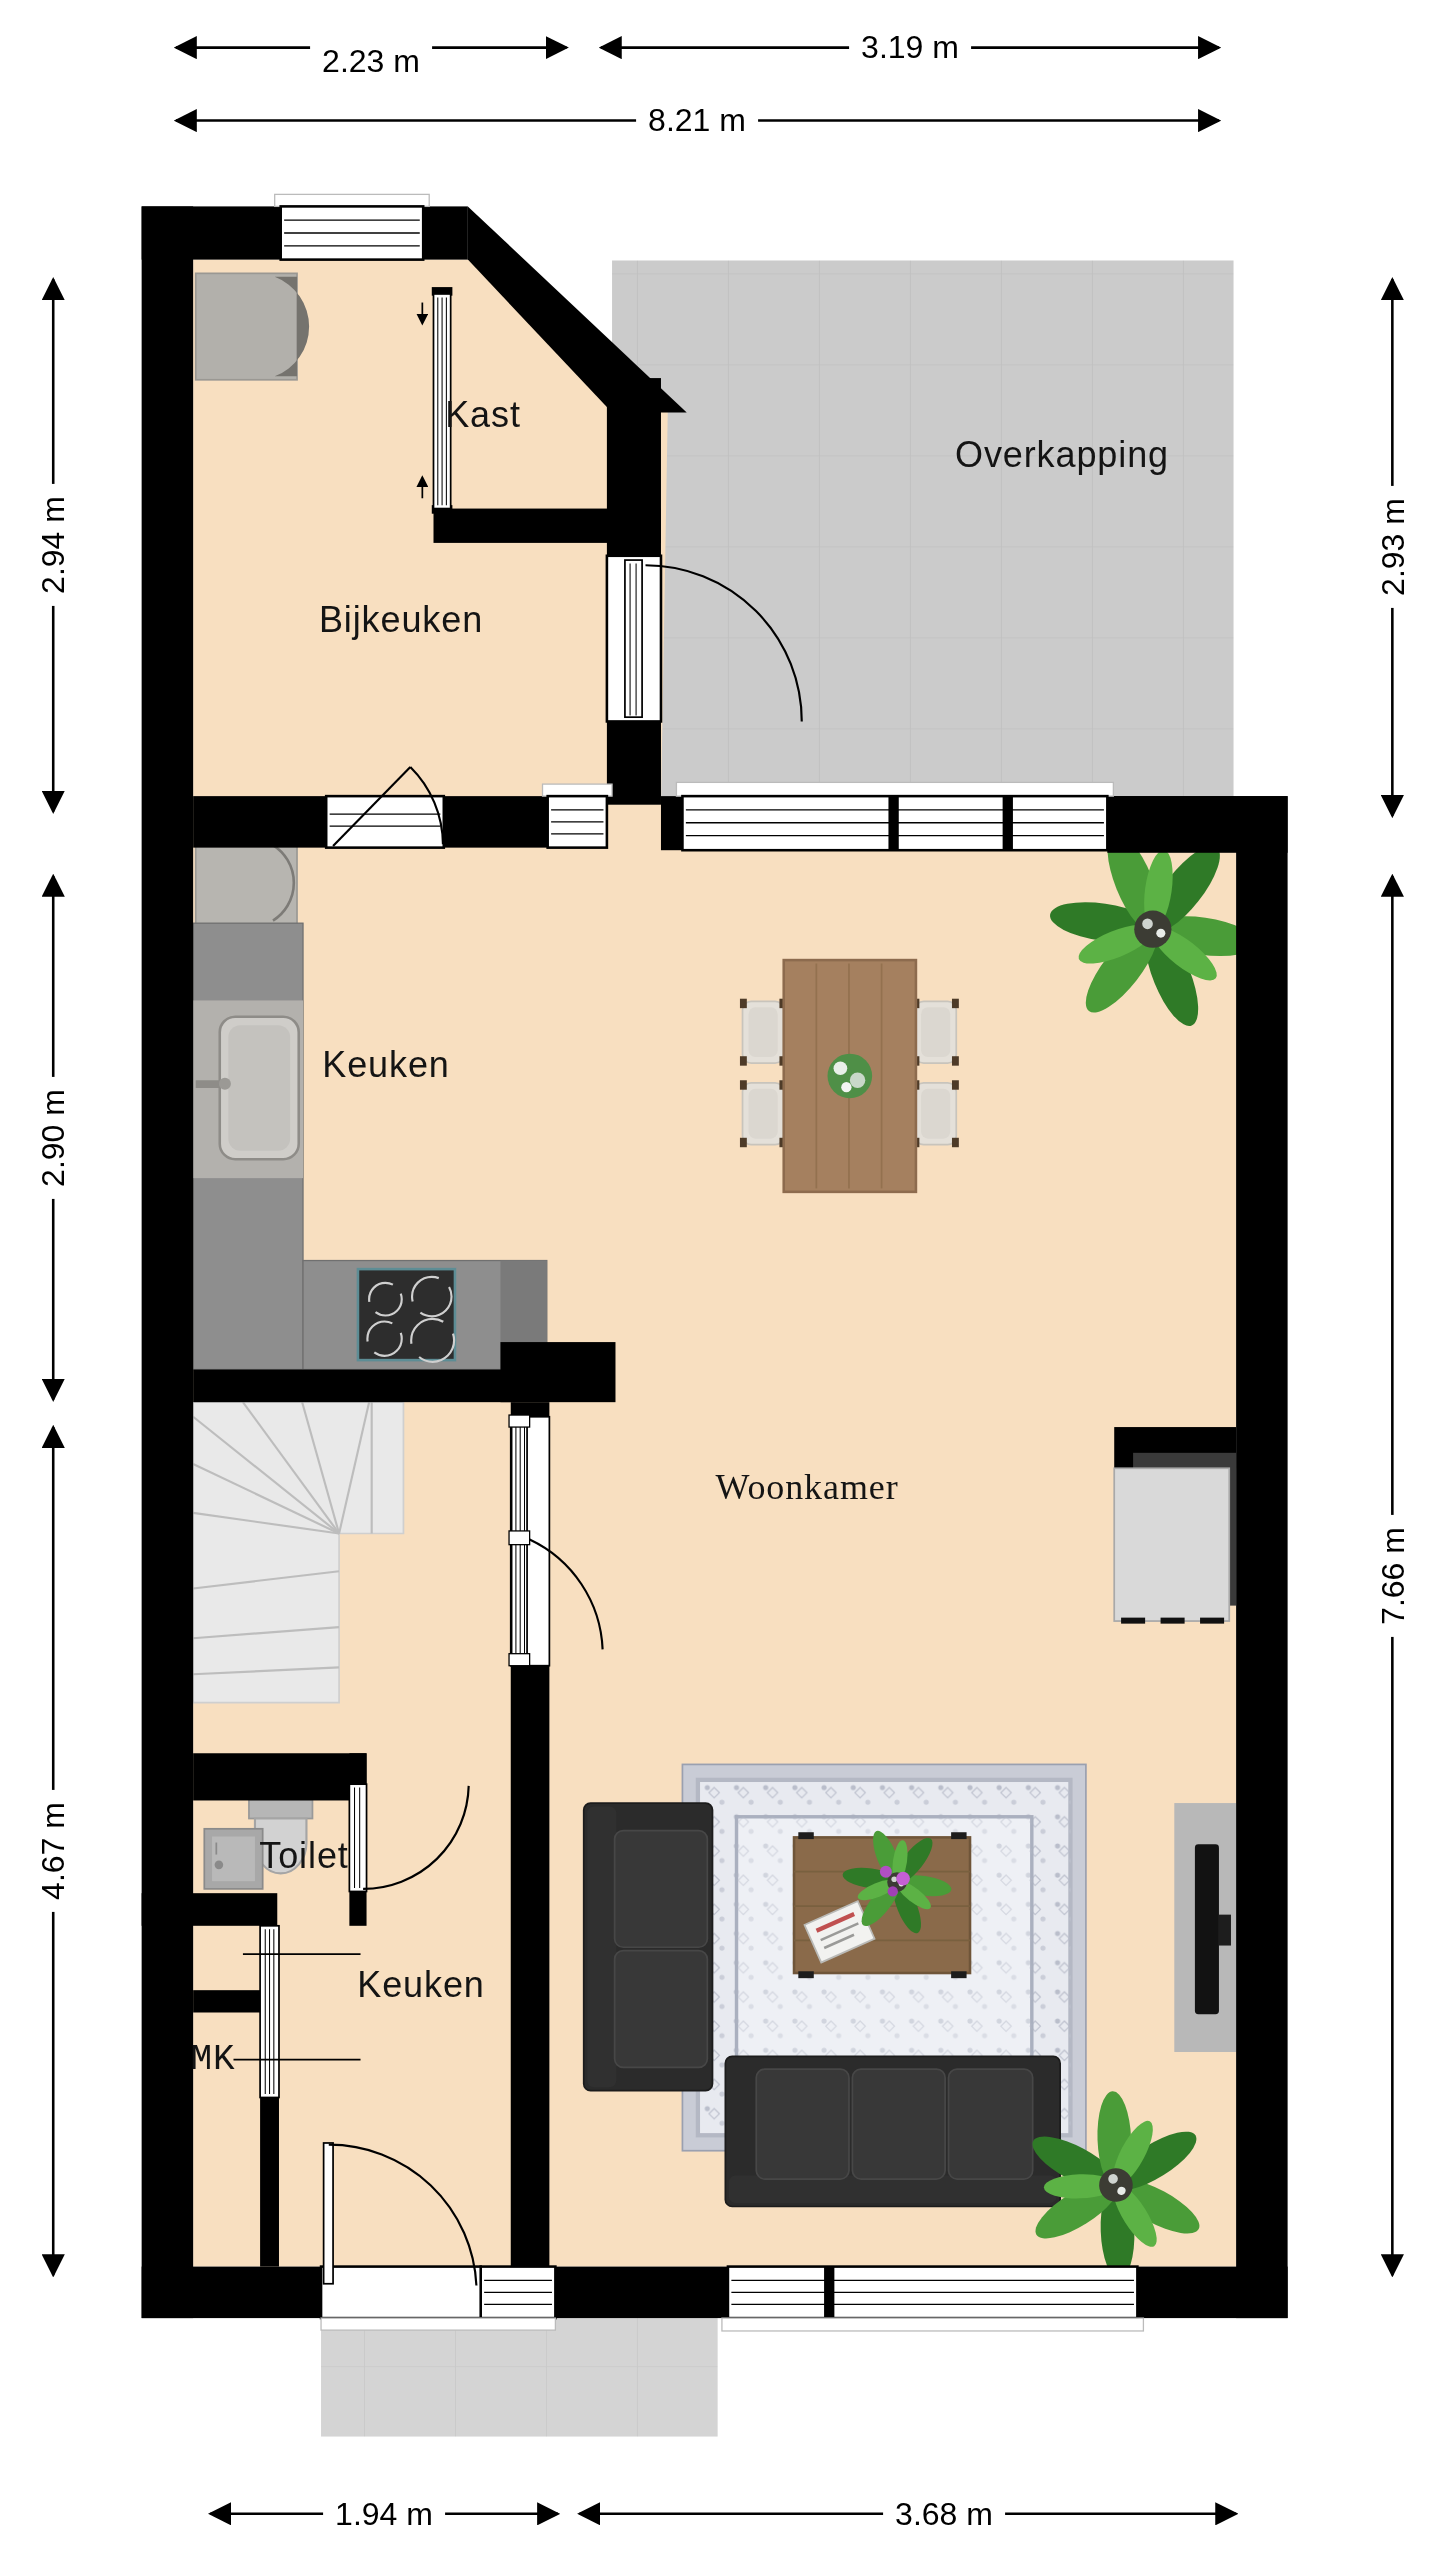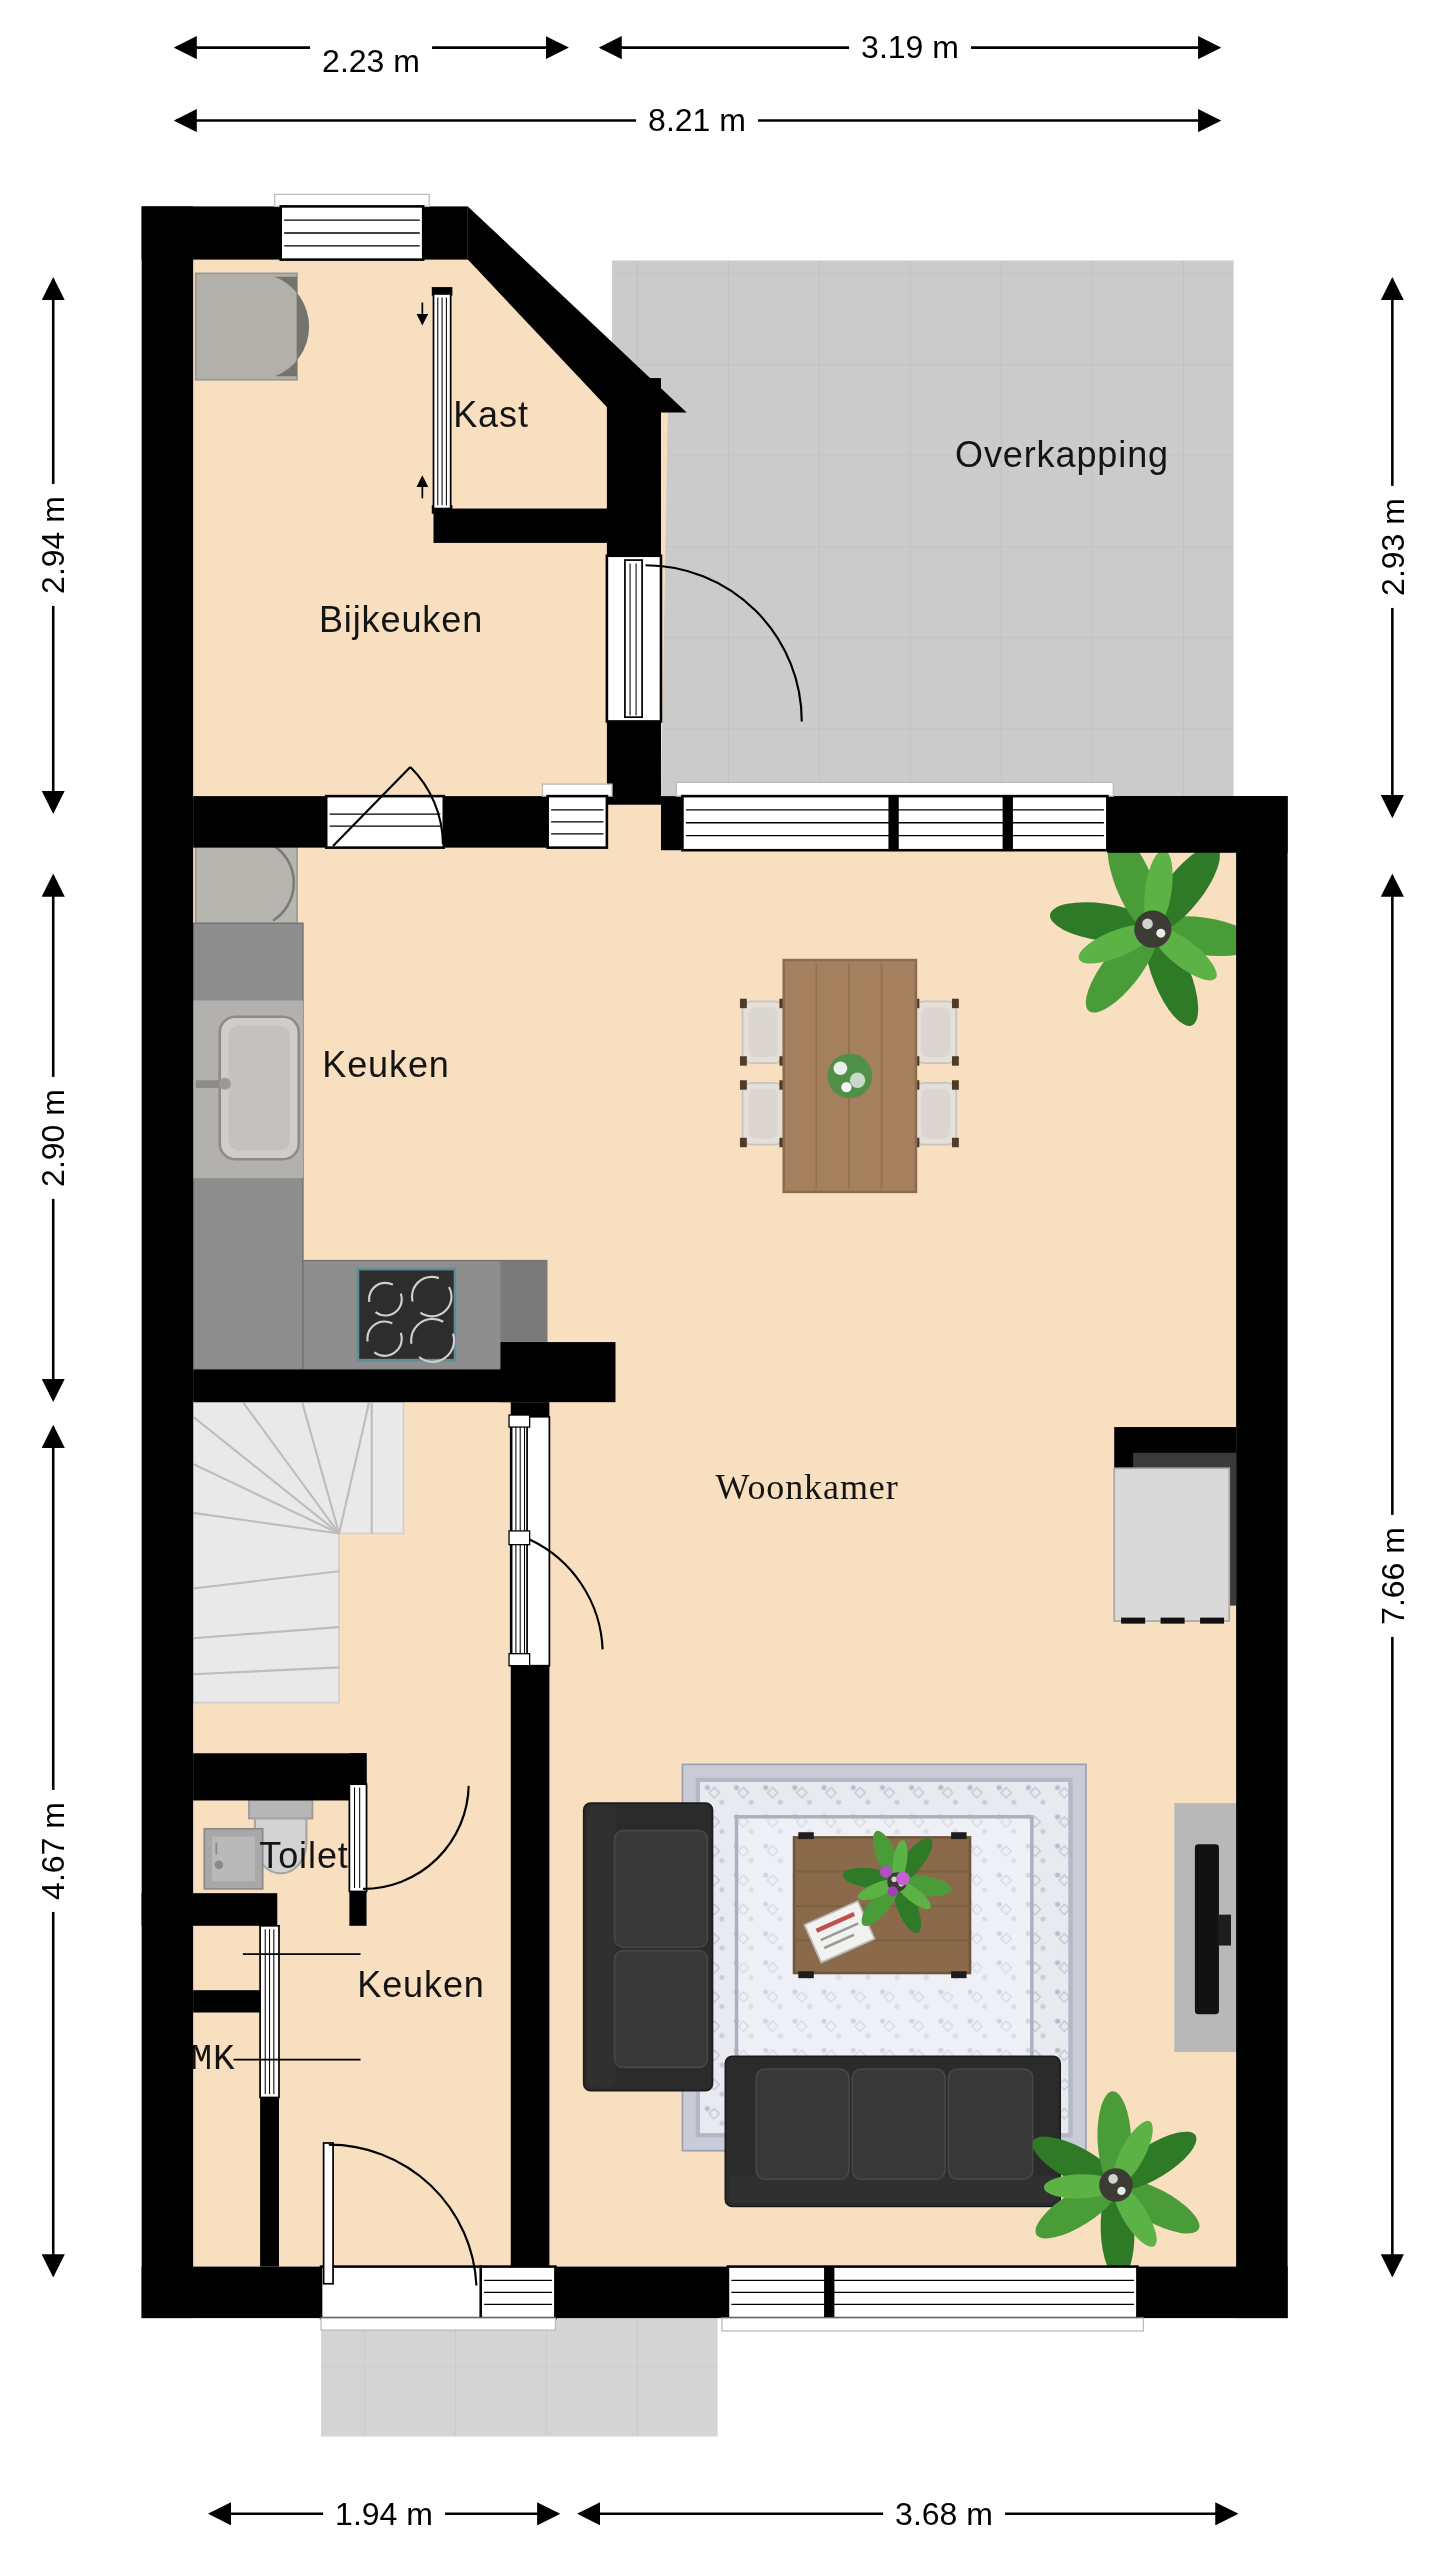--- a/index.html
+++ b/index.html
@@ -351,21 +351,21 @@
     <line x1="62" y1="325" x2="62" y2="945" marker-start="url(#arr)" marker-end="url(#arr)"></line>
     <line x1="62" y1="1020" x2="62" y2="1630" marker-start="url(#arr)" marker-end="url(#arr)"></line>
     <line x1="62" y1="1662" x2="62" y2="2650" marker-start="url(#arr)" marker-end="url(#arr)"></line>
     <line x1="1622" y1="325" x2="1622" y2="950" marker-start="url(#arr)" marker-end="url(#arr)"></line>
     <line x1="1622" y1="1020" x2="1622" y2="2650" marker-start="url(#arr)" marker-end="url(#arr)"></line>
     <line x1="245" y1="2928" x2="650" y2="2928" marker-start="url(#arr)" marker-end="url(#arr)"></line>
     <line x1="675" y1="2928" x2="1440" y2="2928" marker-start="url(#arr)" marker-end="url(#arr)"></line>
   </g>
 </svg>
 
-<div class="label" style="left:483px;top:415px;padding-left:16px;">Kast</div>
+<div class="label" style="left:483px;top:415px;">Kast</div>
 <div class="label" style="left:1022px;top:455px;margin-left:40px;">Overkapping</div>
 <div class="label" style="left:401px;top:620px;">Bijkeuken</div>
 <div class="label" style="left:386px;top:1065px;">Keuken</div>
 <div class="label" style="left:807px;top:1487px;font-family:Liberation Serif, serif;">Woonkamer</div>
 <div class="label" style="left:304px;top:1856px;">Toilet</div>
 <div class="label" style="left:421px;top:1985px;">Keuken</div>
 <div class="label" style="left:213px;top:2059px;font-family:Liberation Mono, monospace;">MK</div>
 
 <div class="dim" style="left:371px;top:47px;margin-top:14px;">2.23 m</div>
 <div class="dim" style="left:910px;top:47px;">3.19 m</div>

